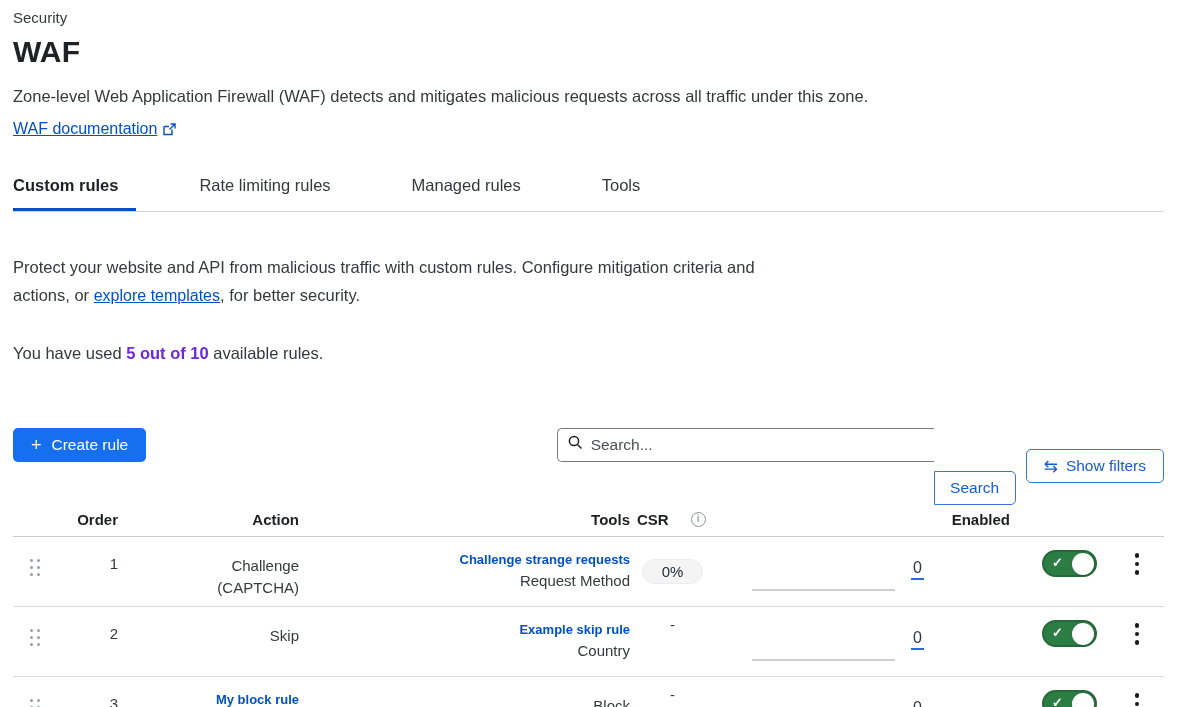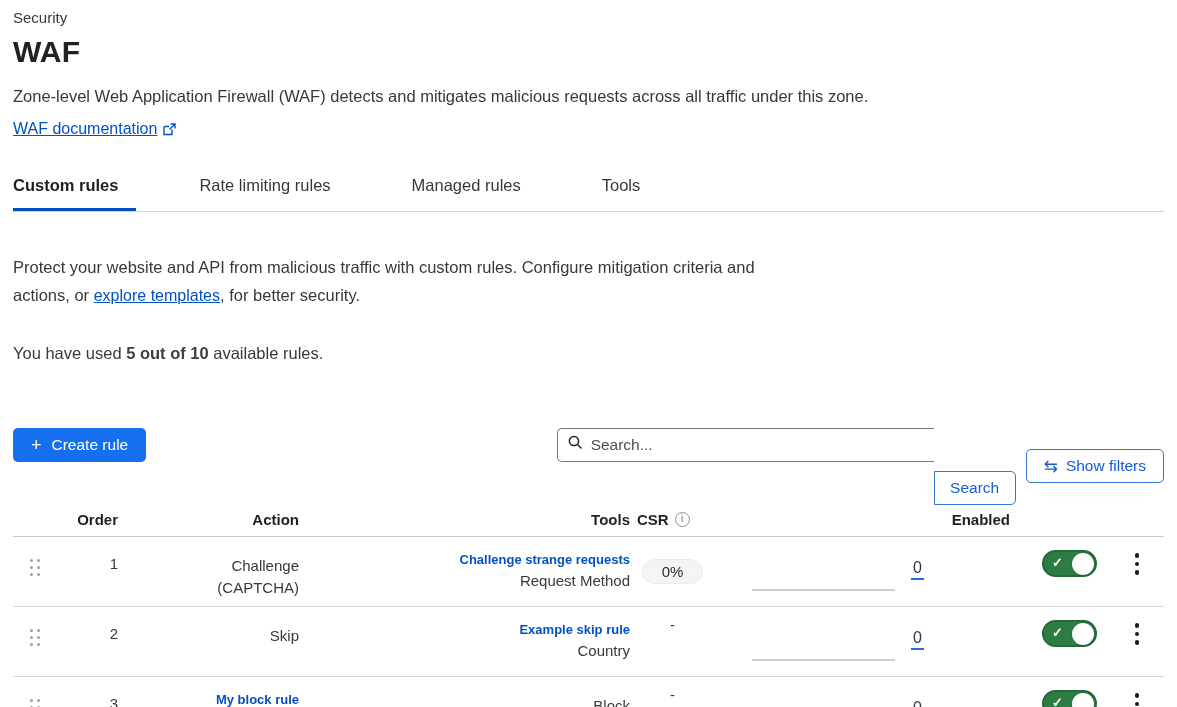--- a/index.html
+++ b/index.html
@@ -24,21 +24,21 @@
   .tabs { margin-top: 30px; border-bottom: 1px solid #d5d5d5; display: flex; gap: 40px; }
   .tab {
     font-size: 16.5px; color: #36393a; padding: 8px 18px 13px 0;
     margin-right: 23px; cursor: pointer; border-bottom: 3px solid transparent;
   }
   .tab.active { font-weight: 700; color: #1f2023; border-bottom-color: #0051c3; }
 
   
   .intro { margin-top: 41px; max-width: 745px; font-size: 16.5px; line-height: 28px; color: #36393a; }
   .usage { margin-top: 34px; font-size: 16.5px; color: #36393a; }
-  .usage b { color: #404040; }
+  .usage b { color: #6d28d9; }
 
   
   .toolbar { margin-top: 43px; display: flex; align-items: center; justify-content: space-between; }
   .btn-primary {
     display: inline-flex; align-items: center; gap: 10px;
     background: #156fee; color: #fff; border: none; border-radius: 5px;
     height: 34px; padding: 0 18px; font-size: 15.5px; cursor: pointer;
     font-family: "Liberation Sans", sans-serif;
   }
   .btn-primary .plus { font-size: 18px; font-weight: 400; line-height: 1; }
@@ -68,21 +68,21 @@
   .t-row {
     display: grid;
     grid-template-columns: 44px 61px 181px 331px 85px 295px 100px 54px;
     width: 1151px;
   }
   .t-head { height: 30px; border-bottom: 1px solid #c9c9c9; align-items: end; }
   .t-head .h-cell { font-size: 15px; font-weight: 700; color: #1f2023; padding-bottom: 8px; }
   .h-order { padding-left: 8px; }
   .h-action { padding-left: 7px; }
   .h-name { padding-left: 1px; }
-  .h-csr { padding-left: 7px; display: flex; align-items: center; gap: 6px; }
+  .h-csr { padding-left: 7px; display: flex; align-items: center; gap: 22px; }
   .h-activity { padding-left: 7px; }
   .h-enabled { padding-left: 37px; }
   .info-icon {
     width: 15px; height: 15px; border: 1px solid #8d9196; border-radius: 50%;
     color: #6b7075; font-size: 10px; font-weight: 400; display: inline-flex;
     align-items: center; justify-content: center; line-height: 1; margin-bottom: 1px;
   }
   .t-body-row { height: 70px; border-bottom: 1px solid #d9d9d9; position: relative; }
   .cell { font-size: 15px; color: #36393a; }
   .c-drag { display: flex; justify-content: center; padding-top: 22px; }

